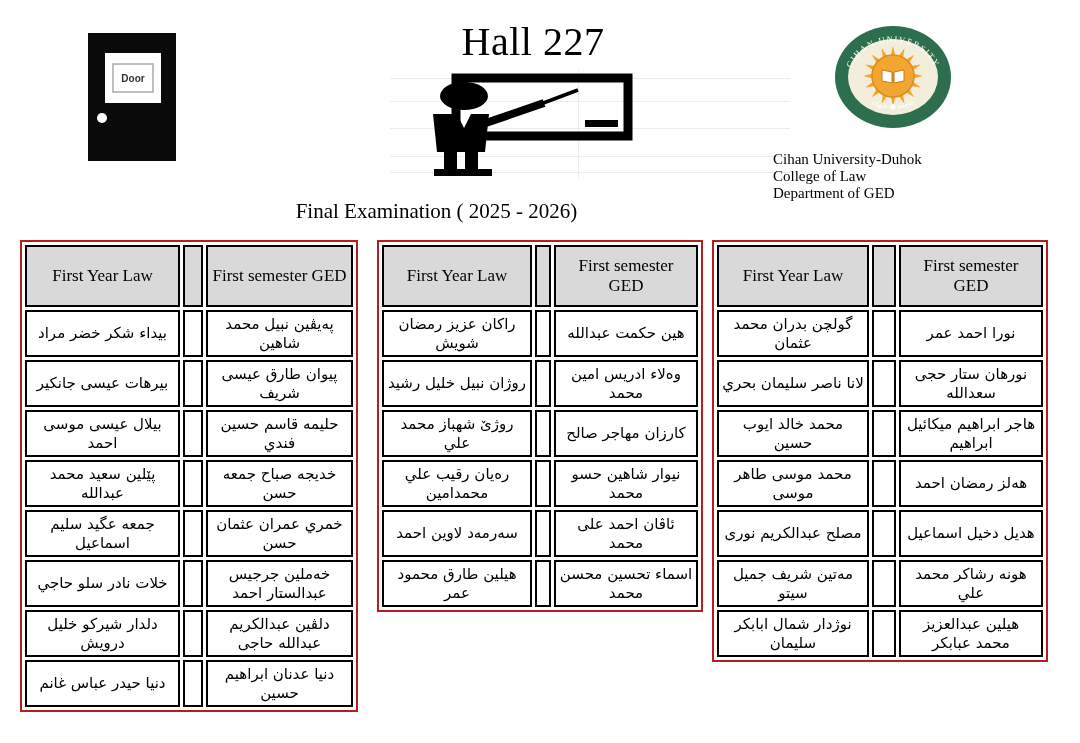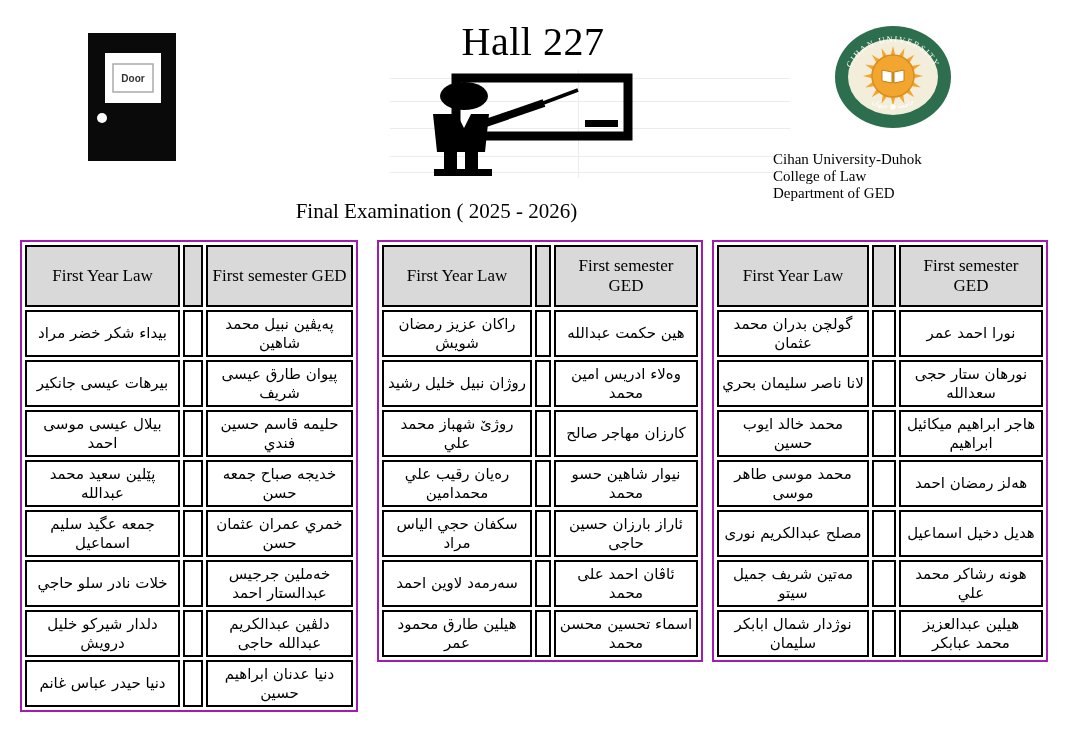--- a/index.html
+++ b/index.html
@@ -16,21 +16,21 @@
               font-size:40px;font-weight:normal;letter-spacing:.5px;}
   #teacher-wrap{position:absolute;left:412px;top:68px;width:230px;height:108px;}
   #logo-wrap{position:absolute;left:833px;top:24px;width:120px;height:110px;}
   #org-lines{position:absolute;left:773px;top:131px;width:240px;text-align:left;
              font-size:15px;line-height:17px;margin-top:20px;}
 
   #exam-title{position:absolute;left:0;top:199px;width:873px;text-align:center;font-size:21px;}
 
   
   .roster{position:absolute;top:240px;border-collapse:separate;border-spacing:3px;
-          border:2px solid #a21caf;background:#fff;table-layout:fixed;}
+          border:2px solid #b91c1c;background:#fff;table-layout:fixed;}
   #t1{left:20px;width:338px;}
   #t2{left:377px;width:326px;}
   #t3{left:712px;width:336px;}
   .roster th,.roster td{border:2px solid #000;text-align:center;vertical-align:middle;
           overflow:hidden;padding:1px 3px;}
   .roster th{background:#d9d9d9;font-weight:normal;font-size:17px;height:56px;
           font-family:"Liberation Serif",serif;line-height:1.2;}
   .roster th.gap, .roster td.gap{padding:0;}
   .roster th.gap{background:#d9d9d9;}
   .roster td{height:41px;font-size:15px;line-height:1.25;background:#fff;
@@ -204,25 +204,20 @@
           <td class="cell law" dir="rtl">روژێ شهباز محمد علي</td>
           <td class="cell gap"></td>
           <td class="cell ged" dir="rtl">كارزان مهاجر صالح</td>
         </tr>
         <tr>
           <td class="cell law" dir="rtl">رەيان رقيب علي محمدامين</td>
           <td class="cell gap"></td>
           <td class="cell ged" dir="rtl">نيوار شاهين حسو محمد</td>
         </tr>
         <tr>
-          <td class="cell law" dir="rtl">سكفان حجي الياس مراد</td>
-          <td class="cell gap"></td>
-          <td class="cell ged" dir="rtl">ئاراز بارزان حسين حاجى</td>
-        </tr>
-        <tr>
           <td class="cell law" dir="rtl">سەرمەد لاوين احمد</td>
           <td class="cell gap"></td>
           <td class="cell ged" dir="rtl">ئاڤان احمد على محمد</td>
         </tr>
         <tr>
           <td class="cell law" dir="rtl">هيلين طارق محمود عمر</td>
           <td class="cell gap"></td>
           <td class="cell ged" dir="rtl">اسماء تحسين محسن محمد</td>
         </tr>
       </tbody>

